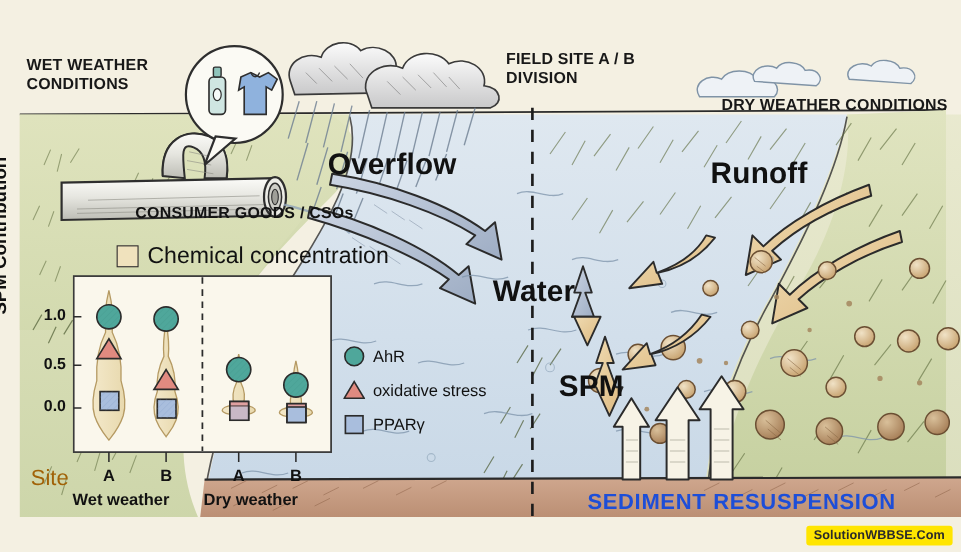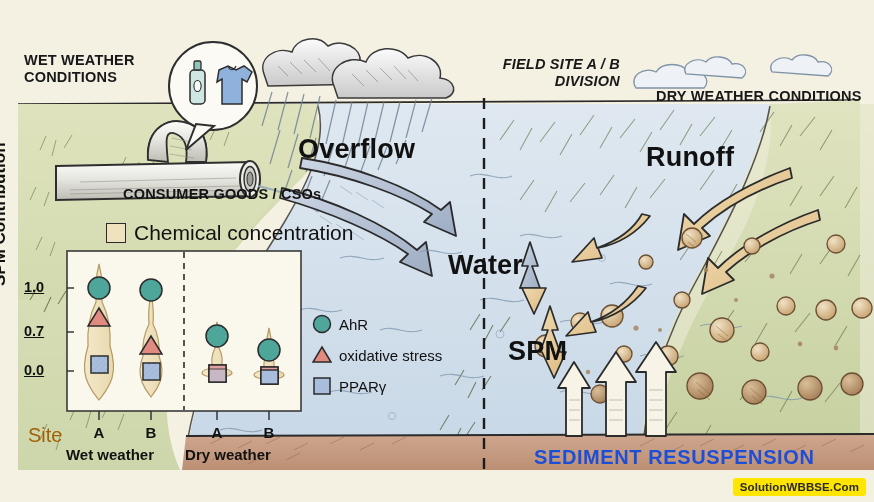--- a/index.html
+++ b/index.html
@@ -46,21 +46,21 @@
 
   
   #chart{position:absolute;left:24px;top:250px;width:330px;height:222px;}
   .ylabel{
     position:absolute;left:-34px;top:36px;
     transform:rotate(-90deg);transform-origin:left top;
     font-size:17px;font-weight:bold;color:#111;white-space:nowrap;
   }
   .ytick{
     position:absolute;right:0;font-size:14.5px;font-weight:bold;color:#111;
-    text-align:left;white-space:nowrap;text-decoration:underline;
+    text-align:right;white-space:nowrap;
   }
   .xtick{
     position:absolute;font-size:15px;font-weight:bold;color:#111;text-align:center;
   }
   .xgroup{
     position:absolute;font-size:15px;font-weight:bold;color:#111;text-align:center;
   }
   .sitelab{
     position:absolute;font-size:20px;font-weight:normal;color:#a16207;
   }
@@ -384,21 +384,21 @@
       <path d="M484 98 L484 470" stroke="#1c1c1c" stroke-width="2.4" fill="none" stroke-dasharray="11 9"></path>
     </g>
   </svg>
 
 
   <div class="hdr" style="left:24px;top:52px;">
     <div>WET WEATHER</div>
     <div>CONDITIONS</div>
   </div>
 
-  <div class="hdr" style="left:460px;top:56px;text-align:right;width:160px;font-style:italic;">
+  <div class="hdr" style="left:460px;top:46px;text-align:left;width:160px;">
     <div>FIELD SITE A / B</div>
     <div>DIVISION</div>
   </div>
 
   <div class="hdr" style="left:628px;top:88px;margin-left:28px;">DRY WEATHER CONDITIONS</div>
 
   <div class="lbl-mid" style="left:80px;top:186px;margin-left:43px;">CONSUMER GOODS / CSOs</div>
 
   <div class="lbl-big" style="left:298px;top:134px;">Overflow</div>
 
@@ -415,21 +415,21 @@
   <div id="chart">
 
     <div class="chemleg" style="left:82px;top:-29px;">
       <span style="display:inline-block;width:18px;height:18px;background:#f0e2bd;border:1.6px solid #2b2b2b;"></span>
       <span class="t">Chemical concentration</span>
     </div>
 
     <div class="ylabel">SPM Contribution</div>
 
     <div class="ytick" style="left:0px;width:36px;top:112px;">0.0</div>
-    <div class="ytick" style="left:0px;width:36px;top:73px;">0.7</div>
+    <div class="ytick" style="left:0px;width:36px;top:73px;">0.5</div>
     <div class="ytick" style="left:0px;width:36px;top:29px;">1.0</div>
 
     <svg width="236" height="175" style="position:absolute;left:42px;top:0px;" viewBox="0 0 236 175">
       <defs>
         <linearGradient id="vio" x1="0" y1="0" x2="1" y2="0">
           <stop offset="0%" stop-color="#f3e8c9"></stop>
           <stop offset="100%" stop-color="#e8d9ae"></stop>
         </linearGradient>
         <pattern id="hatchTeal" width="4" height="4" patternTransform="rotate(45)" patternUnits="userSpaceOnUse">
           <line x1="0" y1="0" x2="0" y2="4" stroke="#3a8d82" stroke-width="1.1"></line>

